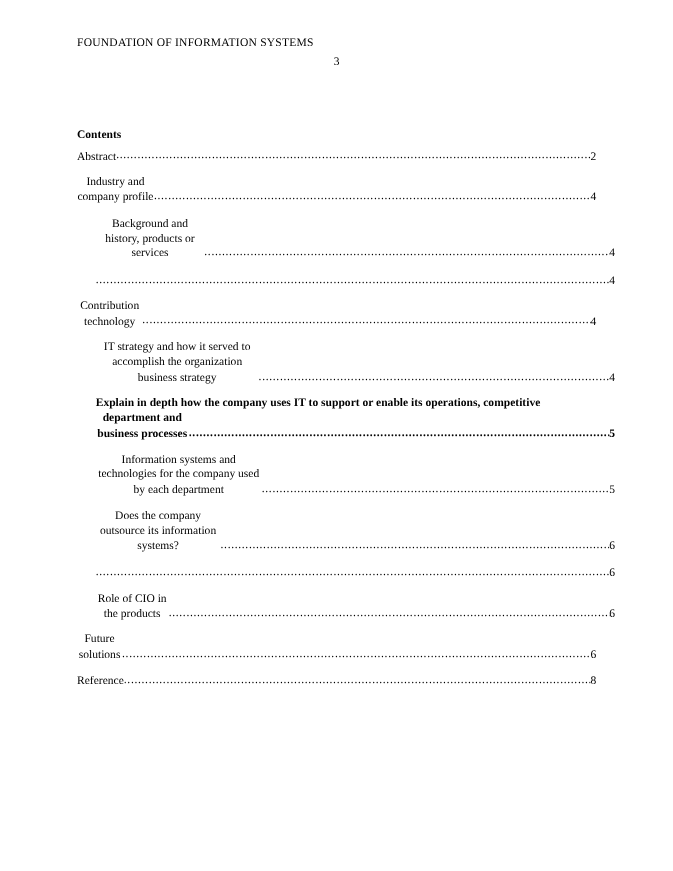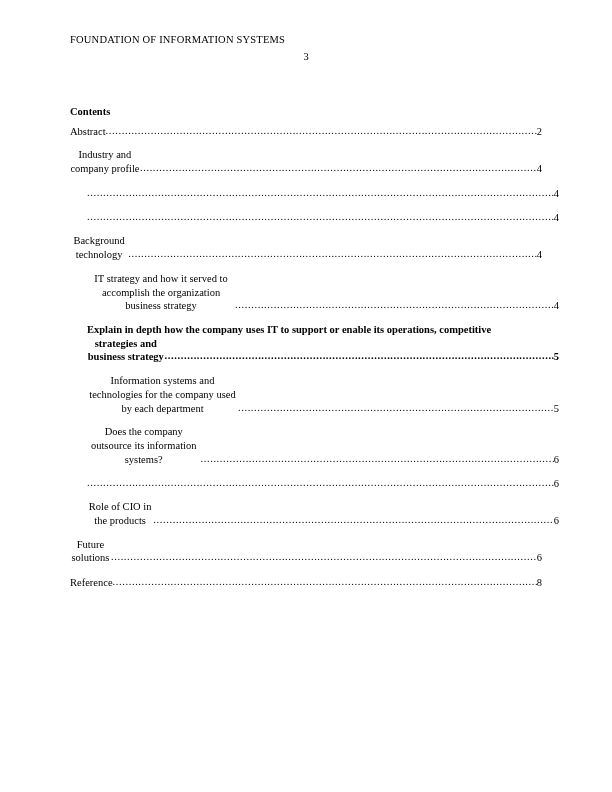--- a/index.html
+++ b/index.html
@@ -40,21 +40,21 @@
   .page-number {
     font-family: "Liberation Serif", serif;
     font-size: 10.5px;
     text-align: center;
     margin-top: 4px;
     color: #000;
   }
   .toc-wrap {
     position: absolute;
     left: 70px;
-    top: 105px;
+    top: 116px;
     width: 472px;
   }
   .toc-title {
     font-family: "Liberation Serif", serif;
     font-size: 10.5px;
     font-weight: bold;
     margin-bottom: 6px;
     line-height: 1.25;
   }
   .toc-entry {
@@ -121,41 +121,42 @@
           <span class="toc-text">Abstract</span>
           <span class="leader">...........................................................................................................................................................................................................................</span>
           <span class="pagenum">2</span>
         </div>
         <div class="toc-entry level-1">
           <span class="toc-text">Industry and company profile</span>
           <span class="leader">...........................................................................................................................................................................................................................</span>
           <span class="pagenum">4</span>
         </div>
         <div class="toc-entry level-2">
+          <span class="toc-text">Background and history, products or services</span>
           <span class="leader">...........................................................................................................................................................................................................................</span>
           <span class="pagenum">4</span>
         </div>
         <div class="toc-entry level-2">
           <span class="leader">...........................................................................................................................................................................................................................</span>
           <span class="pagenum">4</span>
         </div>
         <div class="toc-entry level-1">
-          <span class="toc-text">Background technology</span>
+          <span class="toc-text">Contribution technology</span>
           <span class="leader">...........................................................................................................................................................................................................................</span>
           <span class="pagenum">4</span>
         </div>
         <div class="toc-entry level-2">
           <span class="toc-text">IT strategy and how it served to accomplish the organization business strategy</span>
           <span class="leader">...........................................................................................................................................................................................................................</span>
           <span class="pagenum">4</span>
         </div>
         <div class="toc-entry level-2 wrapped">
           <div>Explain in depth how the company uses IT to support or enable its operations, competitive</div>
           <div class="wrapped-inner">
-            <span class="toc-text">strategies and business strategy</span>
+            <span class="toc-text">department and business processes</span>
             <span class="leader">...........................................................................................................................................................................................................................</span>
             <span class="pagenum">5</span>
           </div>
         </div>
         <div class="toc-entry level-2">
           <span class="toc-text">Information systems and technologies for the company used by each department</span>
           <span class="leader">...........................................................................................................................................................................................................................</span>
           <span class="pagenum">5</span>
         </div>
         <div class="toc-entry level-2">

